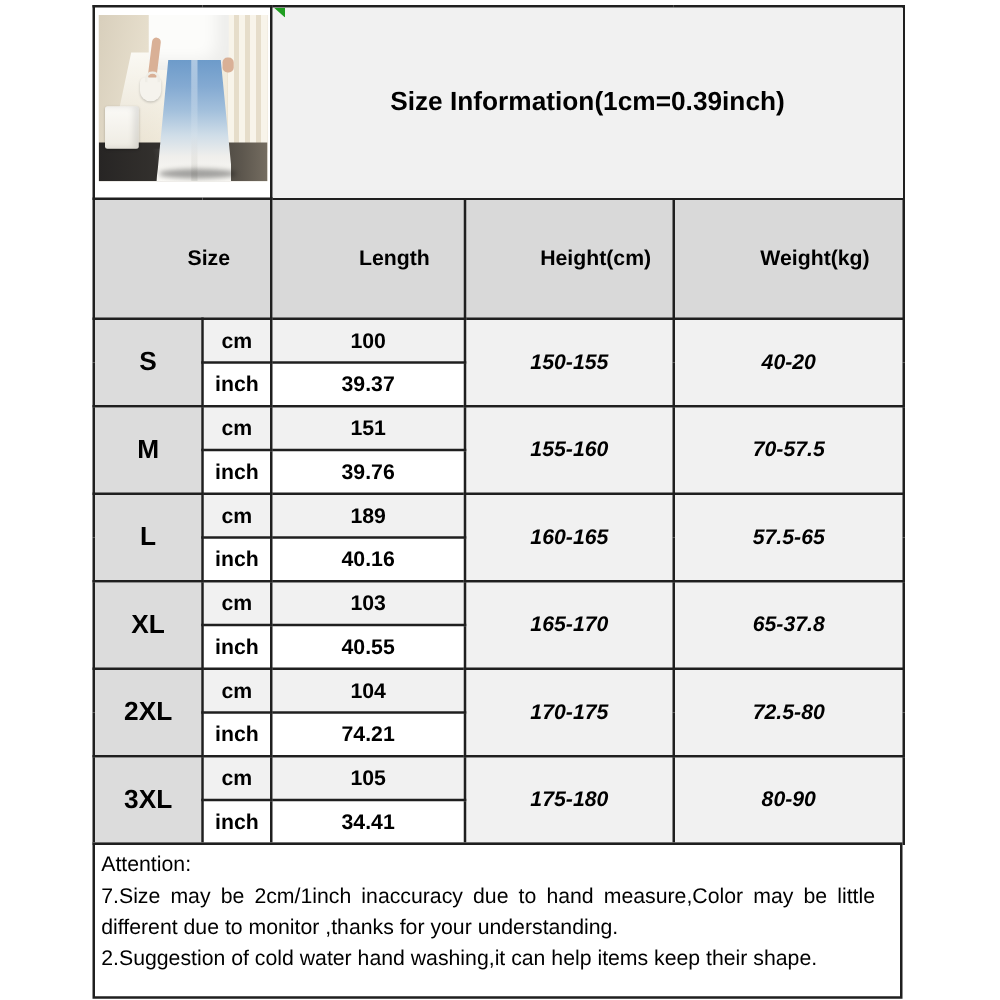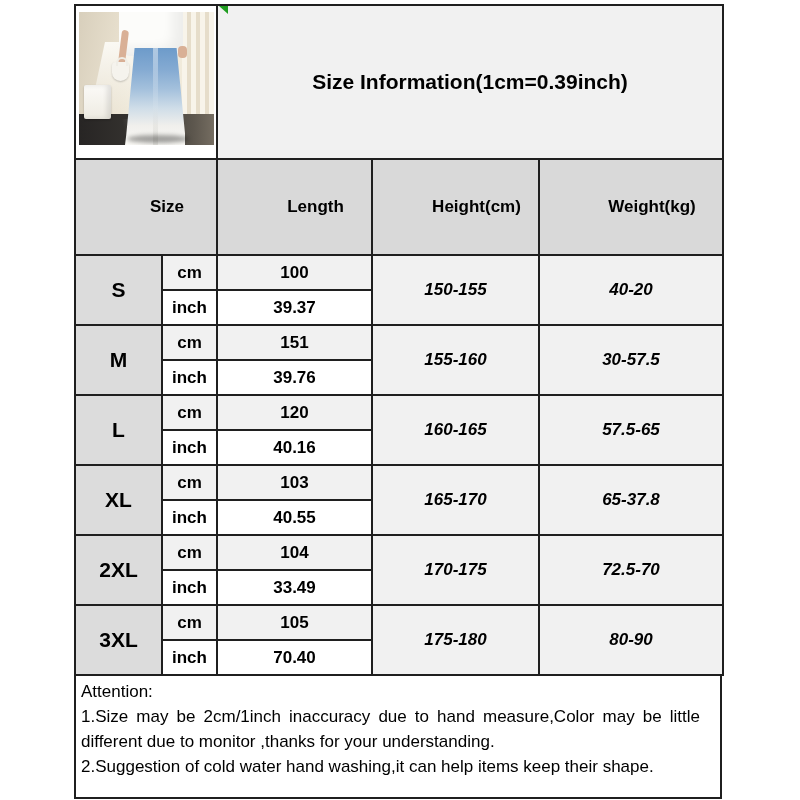--- a/index.html
+++ b/index.html
@@ -174,31 +174,31 @@
       <tr class="r-inch">
         <td class="unit">inch</td>
         <td class="val">39.37</td>
       </tr>
 
       <tr class="r-cm">
         <td class="size-lbl" rowspan="2">M</td>
         <td class="unit">cm</td>
         <td class="val">151</td>
         <td class="range" rowspan="2">155-160</td>
-        <td class="range" rowspan="2">30-57.5</td>
+        <td class="range" rowspan="2">70-57.5</td>
       </tr>
       <tr class="r-inch">
         <td class="unit">inch</td>
         <td class="val">39.76</td>
       </tr>
 
       <tr class="r-cm">
         <td class="size-lbl" rowspan="2">L</td>
         <td class="unit">cm</td>
-        <td class="val">120</td>
+        <td class="val">189</td>
         <td class="range" rowspan="2">160-165</td>
         <td class="range" rowspan="2">57.5-65</td>
       </tr>
       <tr class="r-inch">
         <td class="unit">inch</td>
         <td class="val">40.16</td>
       </tr>
 
       <tr class="r-cm">
         <td class="size-lbl" rowspan="2">XL</td>
@@ -210,41 +210,41 @@
       <tr class="r-inch">
         <td class="unit">inch</td>
         <td class="val">40.55</td>
       </tr>
 
       <tr class="r-cm">
         <td class="size-lbl" rowspan="2">2XL</td>
         <td class="unit">cm</td>
         <td class="val">104</td>
         <td class="range" rowspan="2">170-175</td>
-        <td class="range" rowspan="2">72.5-70</td>
-      </tr>
-      <tr class="r-inch">
-        <td class="unit">inch</td>
-        <td class="val">33.49</td>
+        <td class="range" rowspan="2">72.5-80</td>
+      </tr>
+      <tr class="r-inch">
+        <td class="unit">inch</td>
+        <td class="val">74.21</td>
       </tr>
 
       <tr class="r-cm">
         <td class="size-lbl" rowspan="2">3XL</td>
         <td class="unit">cm</td>
         <td class="val">105</td>
         <td class="range" rowspan="2">175-180</td>
         <td class="range" rowspan="2">80-90</td>
       </tr>
       <tr class="r-inch">
         <td class="unit">inch</td>
-        <td class="val">70.40</td>
+        <td class="val">34.41</td>
       </tr>
     </tbody>
       </table>
 
     <div class="attention">
       <div>Attention:</div>
-      <div class="note">1.Size may be 2cm/1inch inaccuracy due to hand measure,Color may be little different due to monitor ,thanks for your understanding.</div>
+      <div class="note">7.Size may be 2cm/1inch inaccuracy due to hand measure,Color may be little different due to monitor ,thanks for your understanding.</div>
       <div class="note">2.Suggestion of cold water hand washing,it can help items keep their shape.</div>
     </div>
 
   </div>
 </div>
 
 </body></html>

